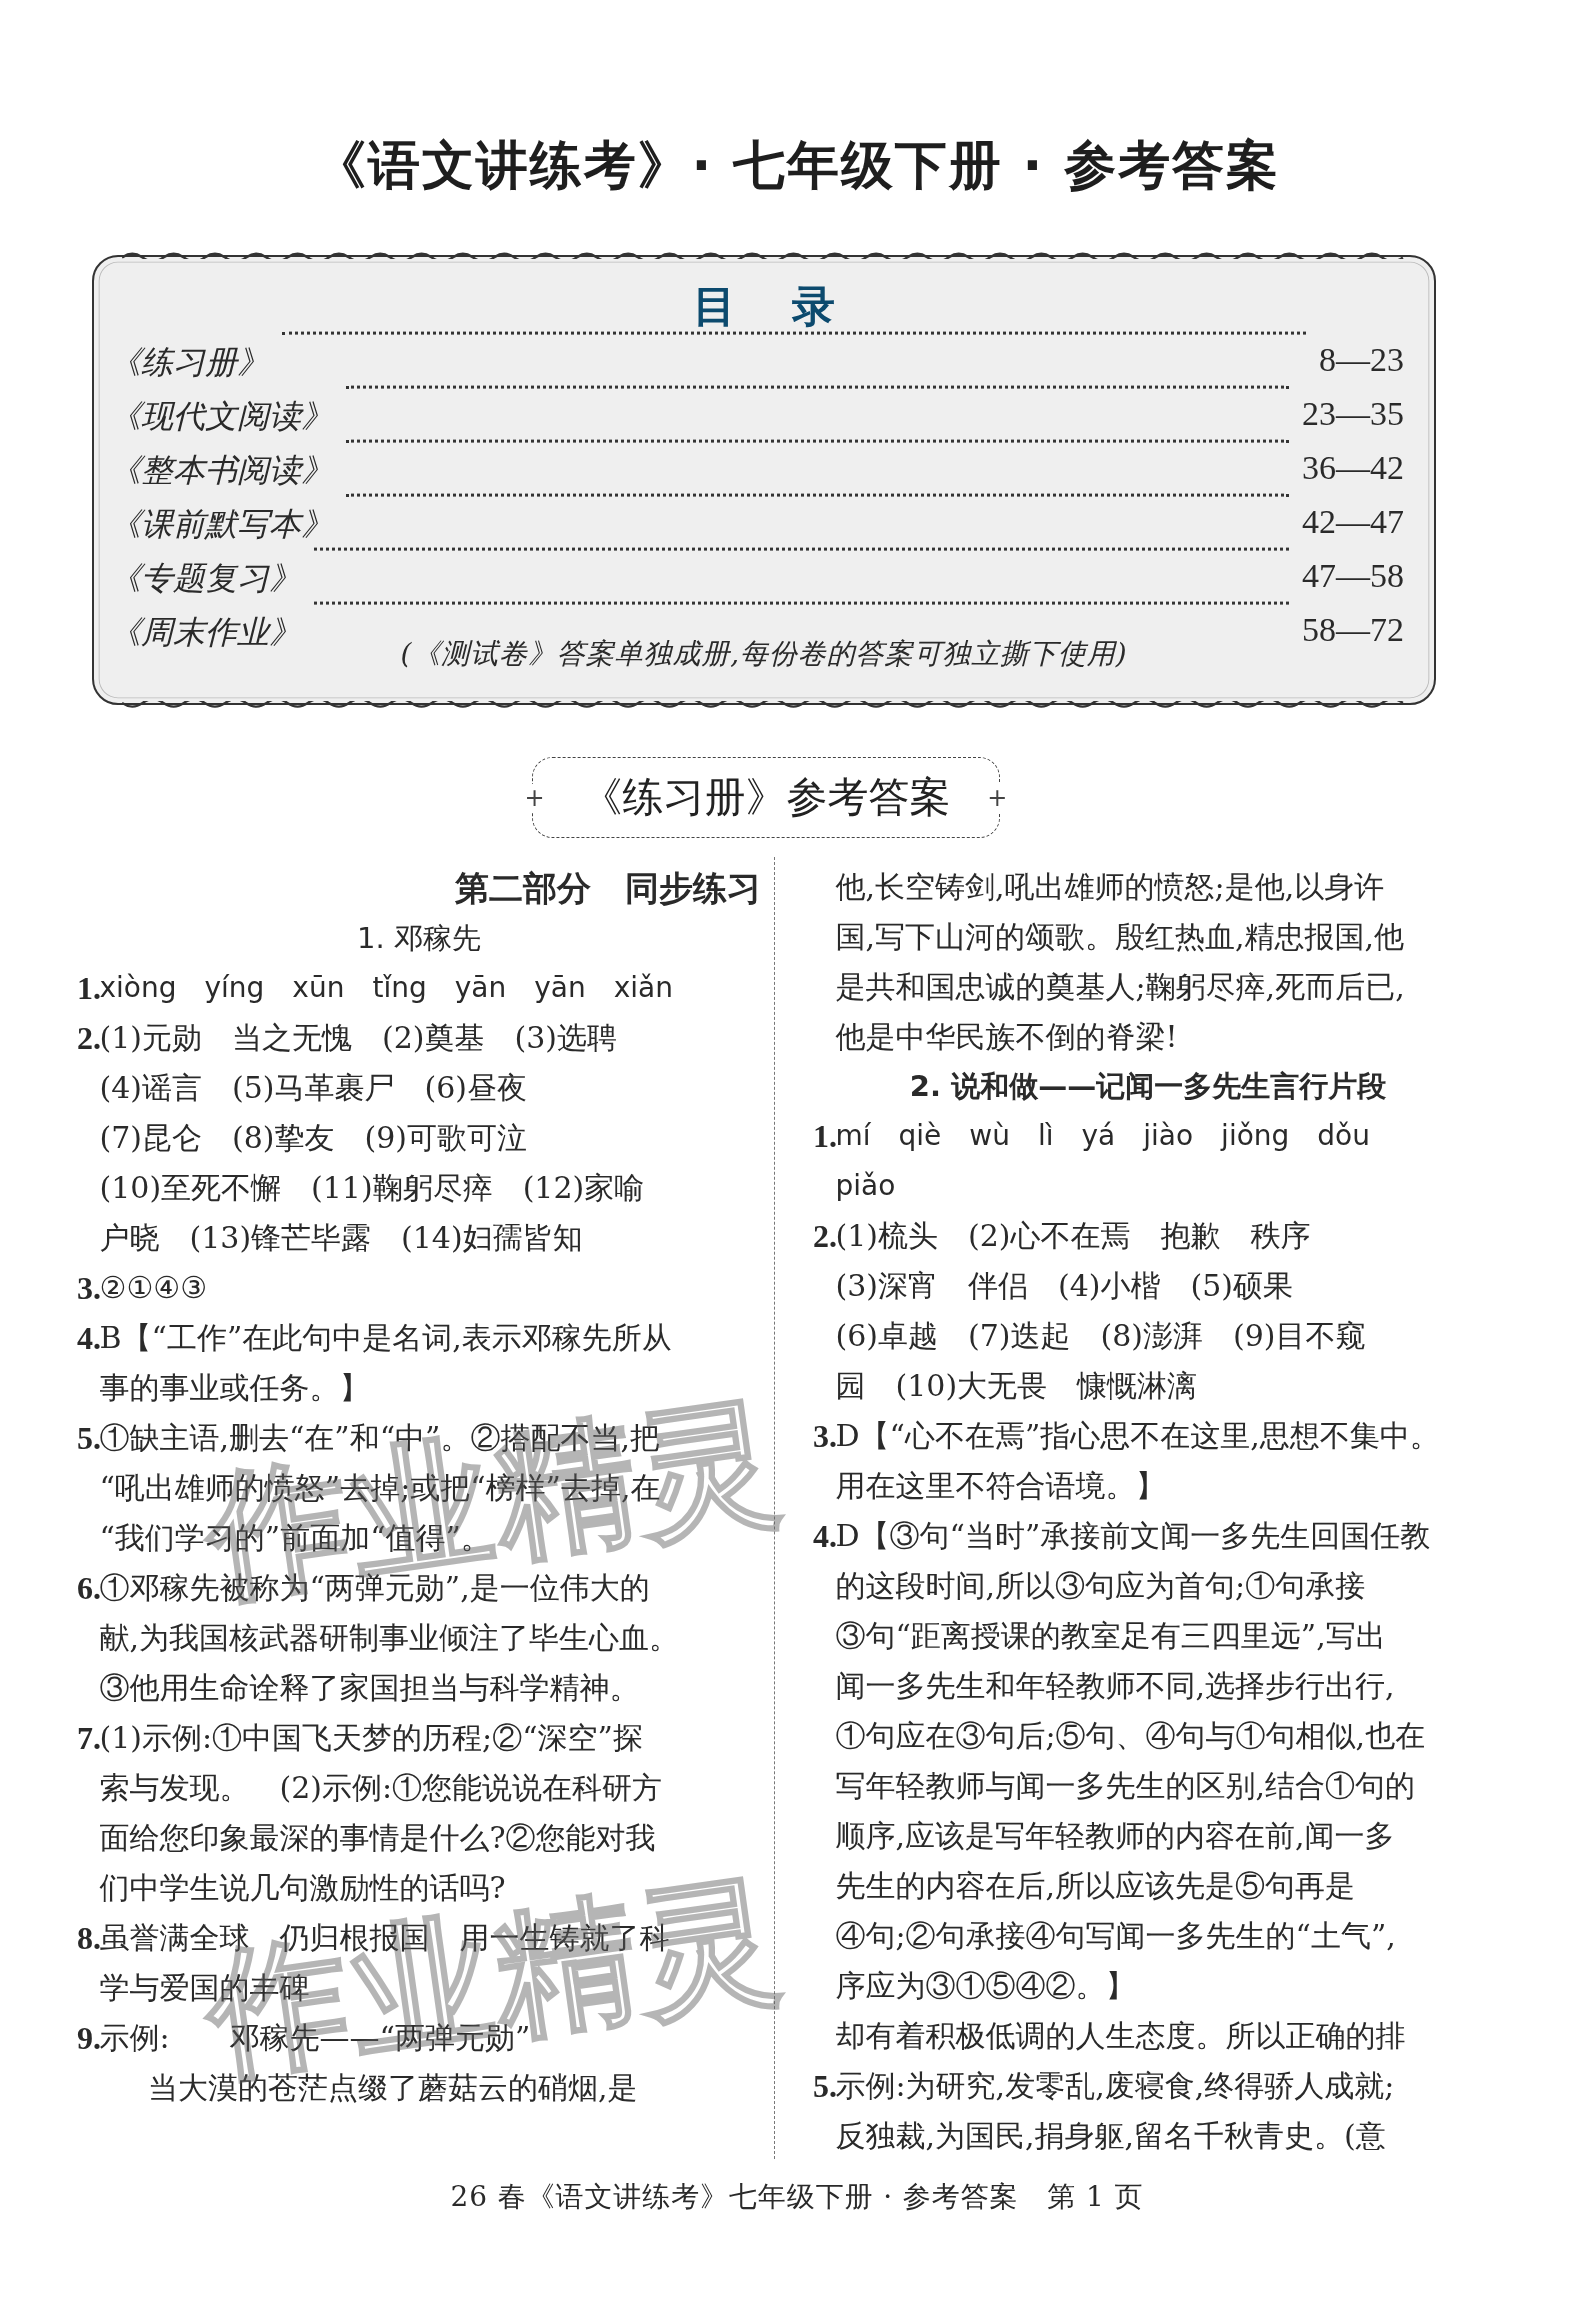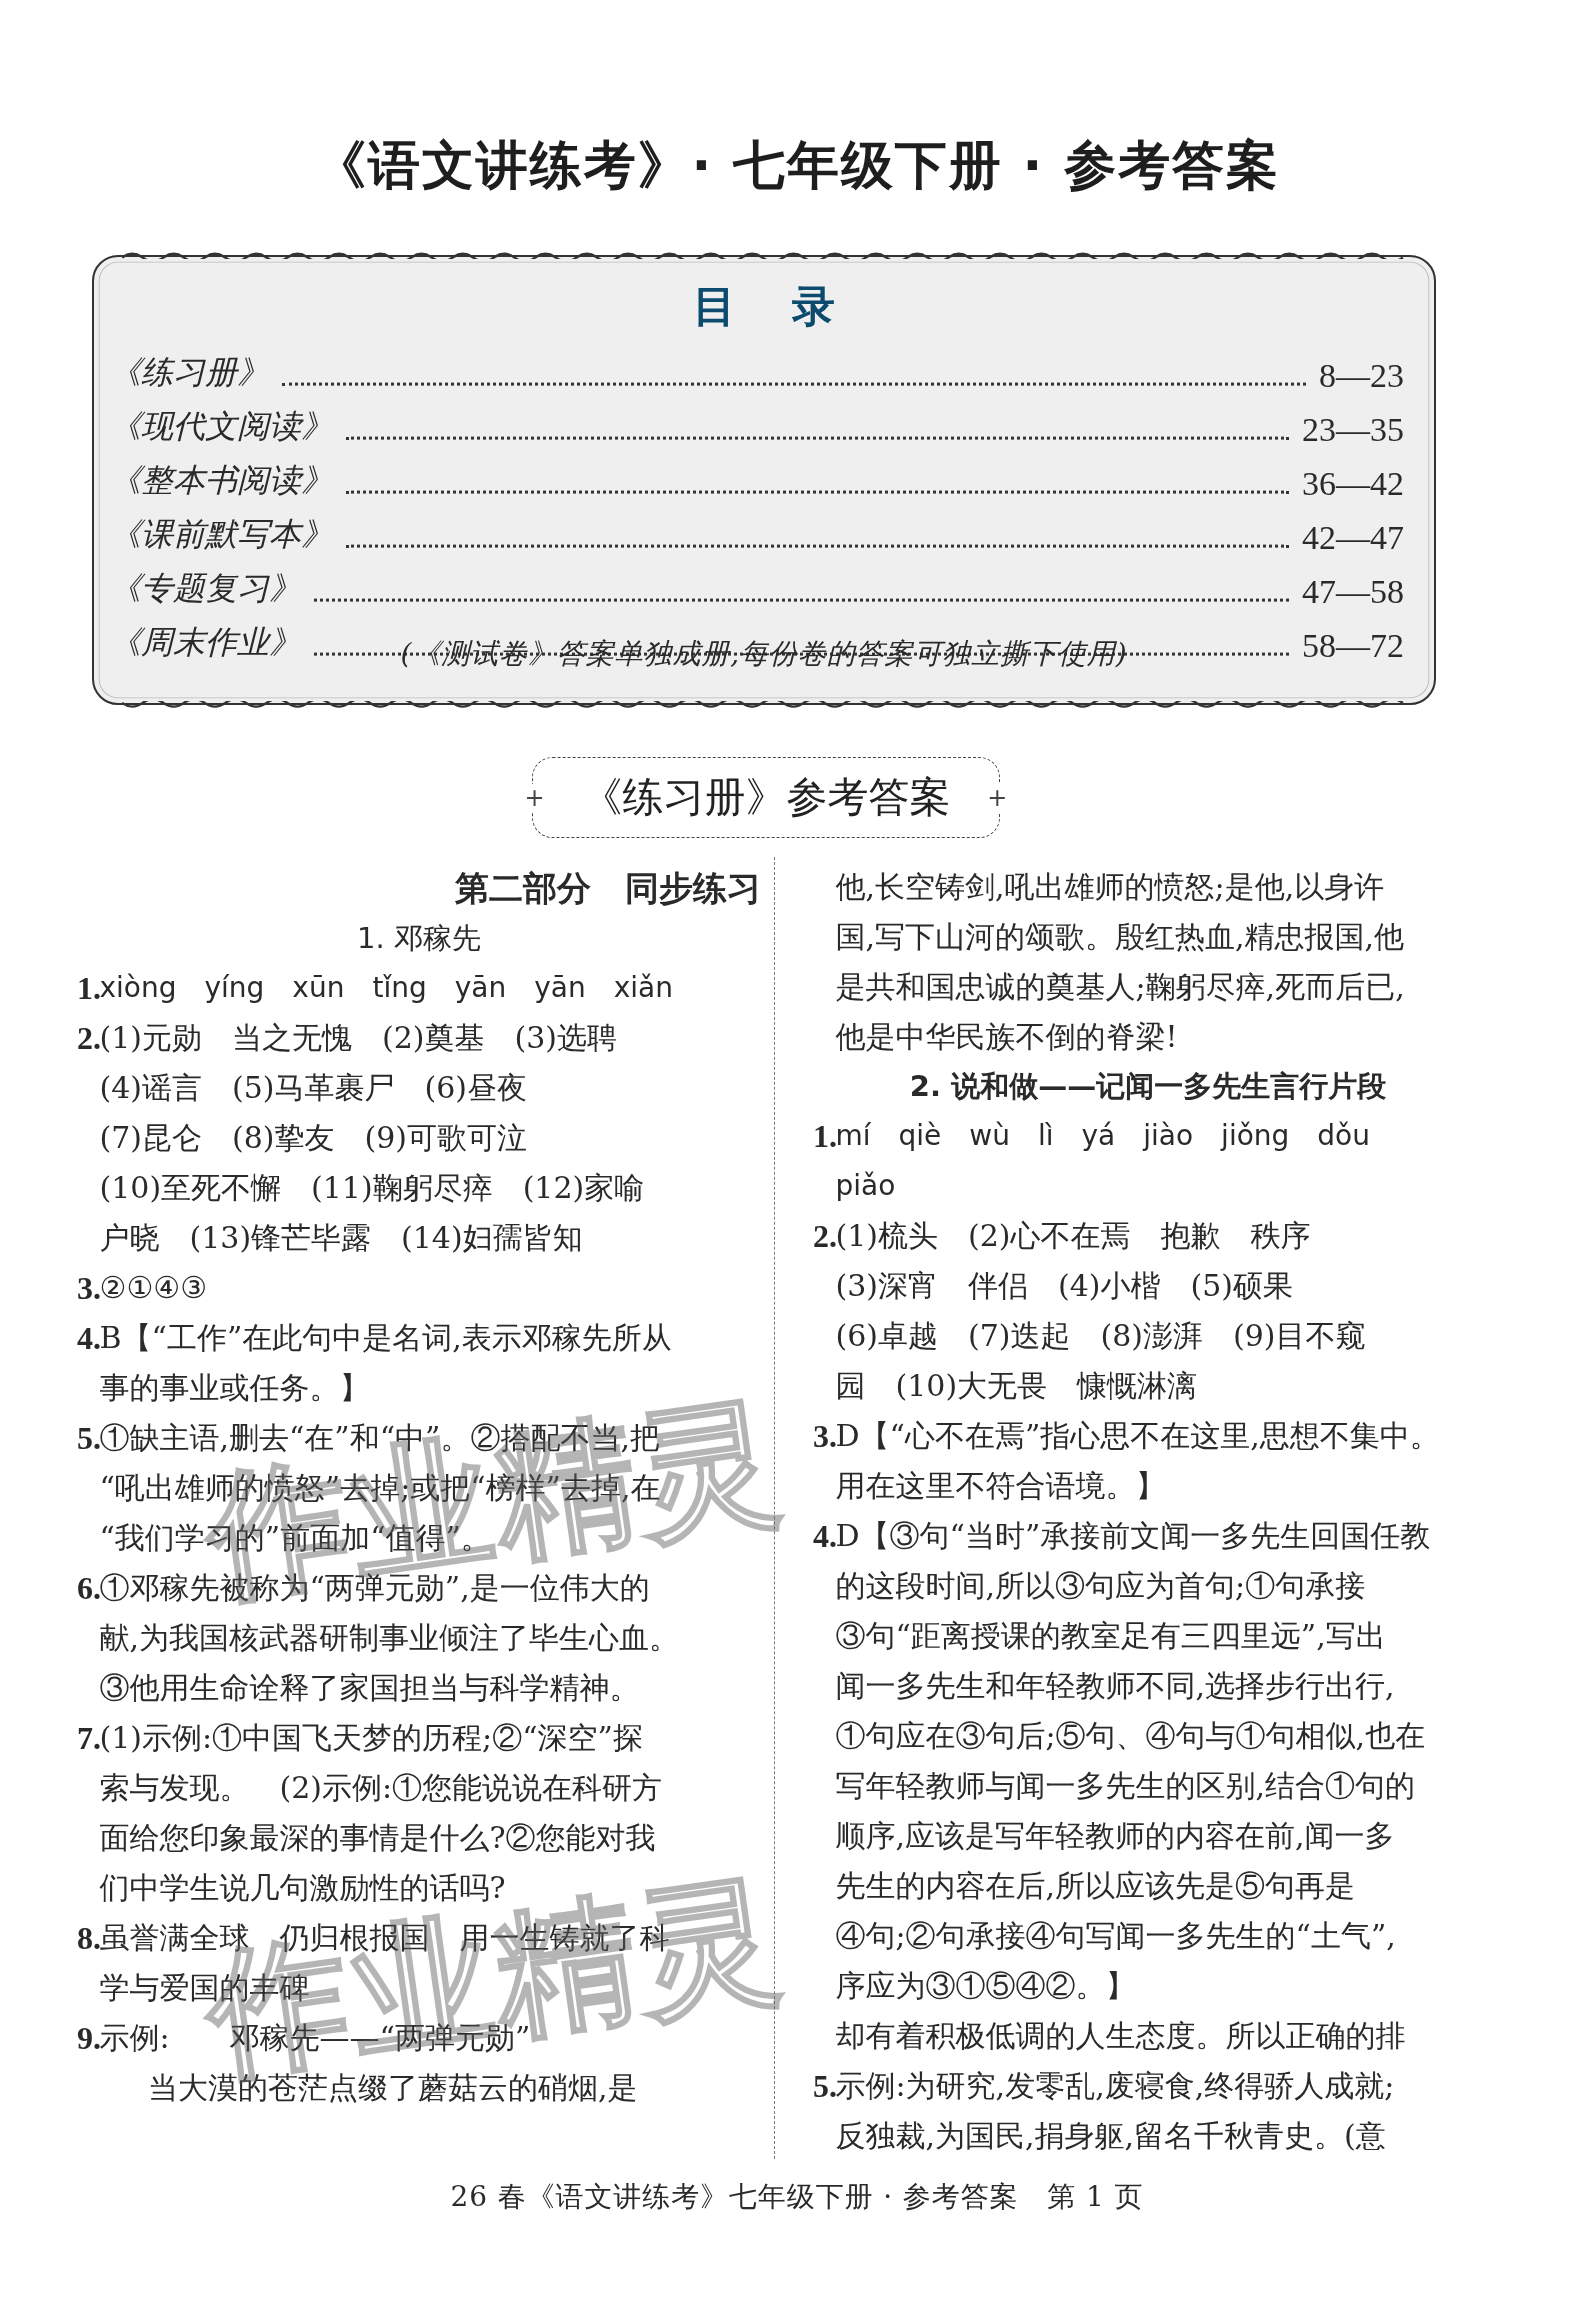--- a/index.html
+++ b/index.html
@@ -15,21 +15,21 @@
   .toc-box { position: absolute; left: 92px; top: 255px; width: 1344px; height: 450px;
     background: #efefef; border-radius: 26px; box-sizing: border-box;
     border: 2.8px solid #333;
     box-shadow: inset 0 0 0 4.7px #efefef, inset 0 0 0 5.6px #bbb; }
   .toc-scallop { position: absolute; left: 28px; right: 28px; height: 9.4px; }
   .toc-scallop.top { top: -7.5px; }
   .toc-scallop.bottom { bottom: -7.5px; }
   .toc-heading { position: absolute; left: 0; right: 0; top: 20.6px; text-align: center;
     font-size: 43px; font-weight: bold; letter-spacing: 56px; padding-left: 56px; color: #0c4a6e; }
   .toc-list { position: absolute; left: 15px; right: 30px; top: 84px; }
-  .toc-row { display: flex; align-items: flex-end; height: 54px; font-size: 32px; }
+  .toc-row { display: flex; align-items: flex-start; height: 54px; font-size: 32px; }
   .toc-name { font-family: "DejaVu Serif", serif; font-style: italic; white-space: nowrap; }
   .toc-dots { flex: 1; border-bottom: 3.7px dotted #333; margin: 0 13px; transform: translateY(-9.4px); }
   .toc-pages { font-family: "Liberation Serif", serif; font-size: 34px; white-space: nowrap; }
   .toc-note { position: absolute; left: 0; right: 0; bottom: 30px; text-align: center;
     font-size: 28px; font-style: italic; letter-spacing: 0.9px; margin-top: 48px; }
 
   
   .banner { position: absolute; left: 532px; top: 757px; width: 468px; height: 81px;
     border: 1.9px dashed #444; border-radius: 20.6px; box-sizing: border-box;
     display: flex; align-items: center; justify-content: center;

